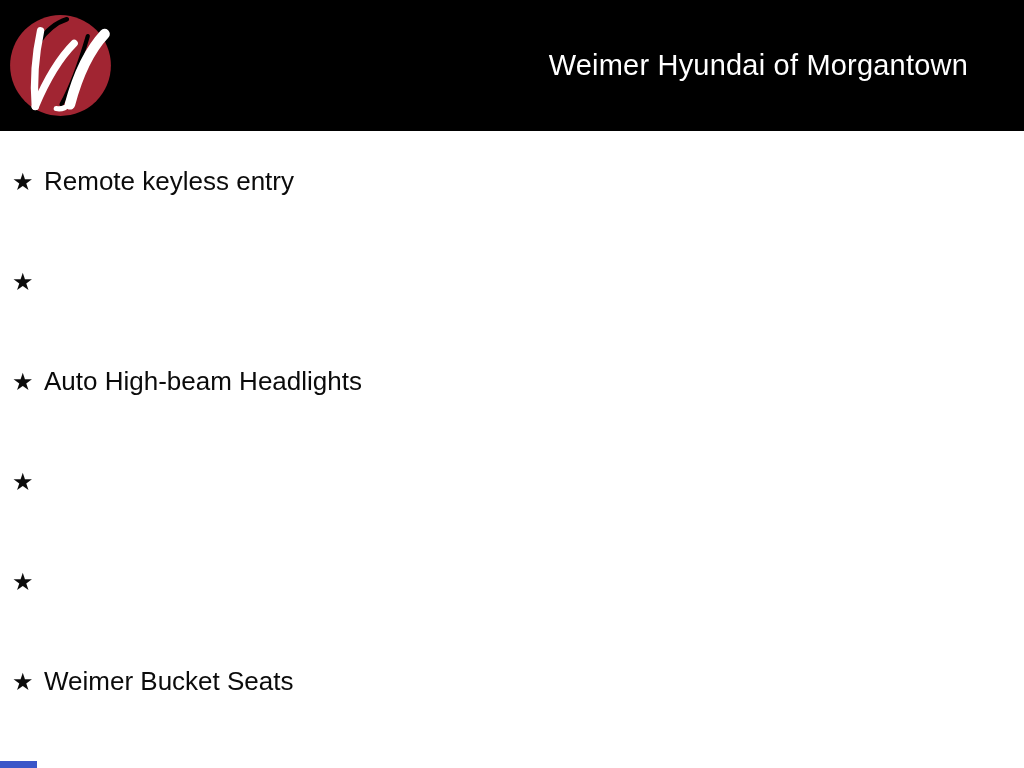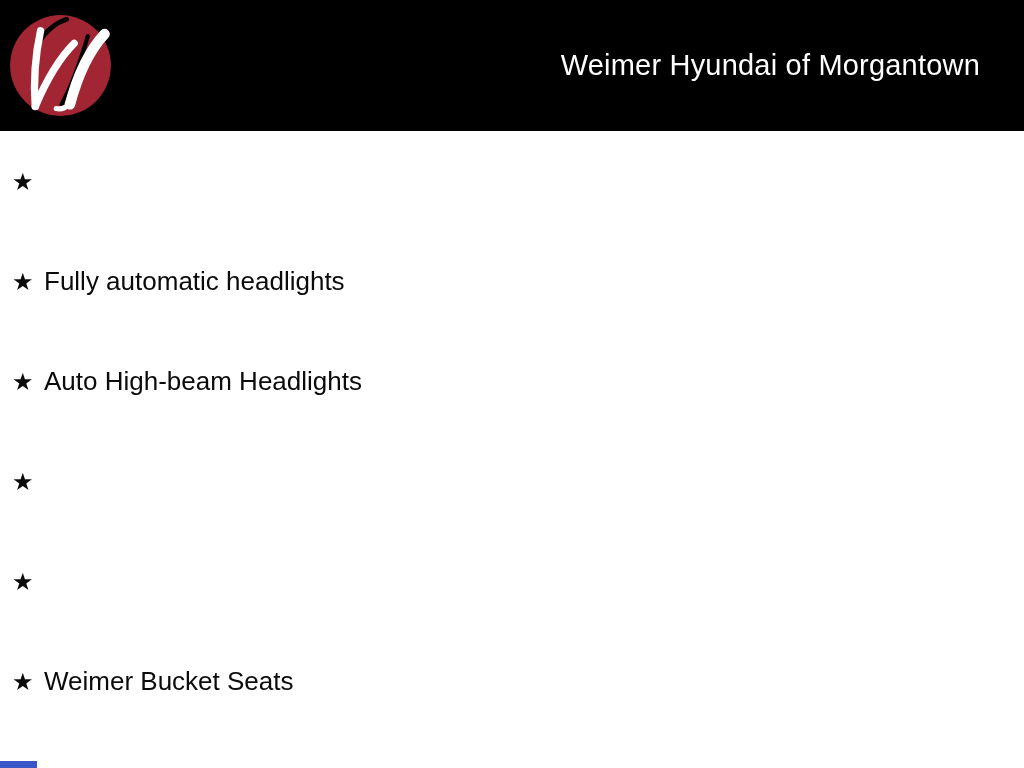--- a/index.html
+++ b/index.html
@@ -22,21 +22,21 @@
   }
   .logo {
     width: 105px;
     height: 105px;
     margin-left: 8px;
     flex: 0 0 auto;
     display: block;
   }
   .title {
     margin-left: auto;
-    margin-right: 44px;
+    margin-right: 56px;
     color: #ffffff;
     font-size: 29px;
     letter-spacing: 0.2px;
     white-space: nowrap;
   }
   .features {
     padding: 33px 20px 0 12px;
   }
   ul.feature-list {
     list-style: none;
@@ -83,24 +83,24 @@
     <path d="M92 20 C79 34 67 57 59 87" stroke="#ffffff" stroke-width="10" fill="none" stroke-linecap="round"></path>
     <path d="M60 85 C57 90 51 92 46 91" stroke="#ffffff" stroke-width="5" fill="none" stroke-linecap="round"></path>
   </svg>
   <div class="title" style="color: rgb(255, 255, 255);">Weimer Hyundai of Morgantown</div>
 </div>
 
 <div class="features">
   <ul class="feature-list" id="feature-list">
       <li class="feature-item">
         <span class="star">★</span>
+        <span class="feature-text">Remote keyless entry</span>
       </li>
       <li class="feature-item">
         <span class="star">★</span>
-        <span class="feature-text">Fully automatic headlights</span>
       </li>
       <li class="feature-item">
         <span class="star">★</span>
         <span class="feature-text">Auto High-beam Headlights</span>
       </li>
       <li class="feature-item">
         <span class="star">★</span>
       </li>
       <li class="feature-item">
         <span class="star">★</span>

